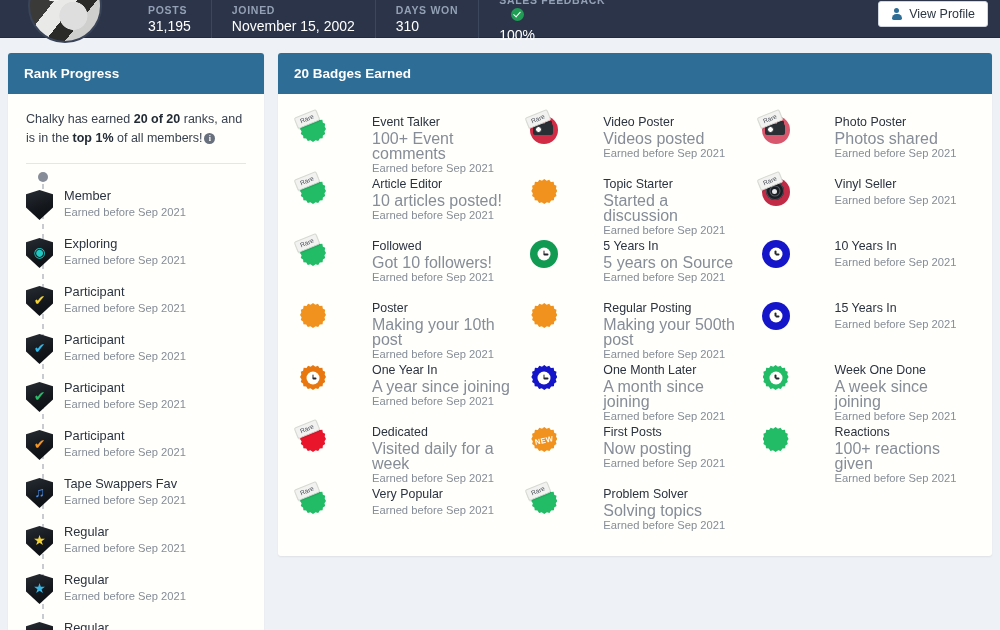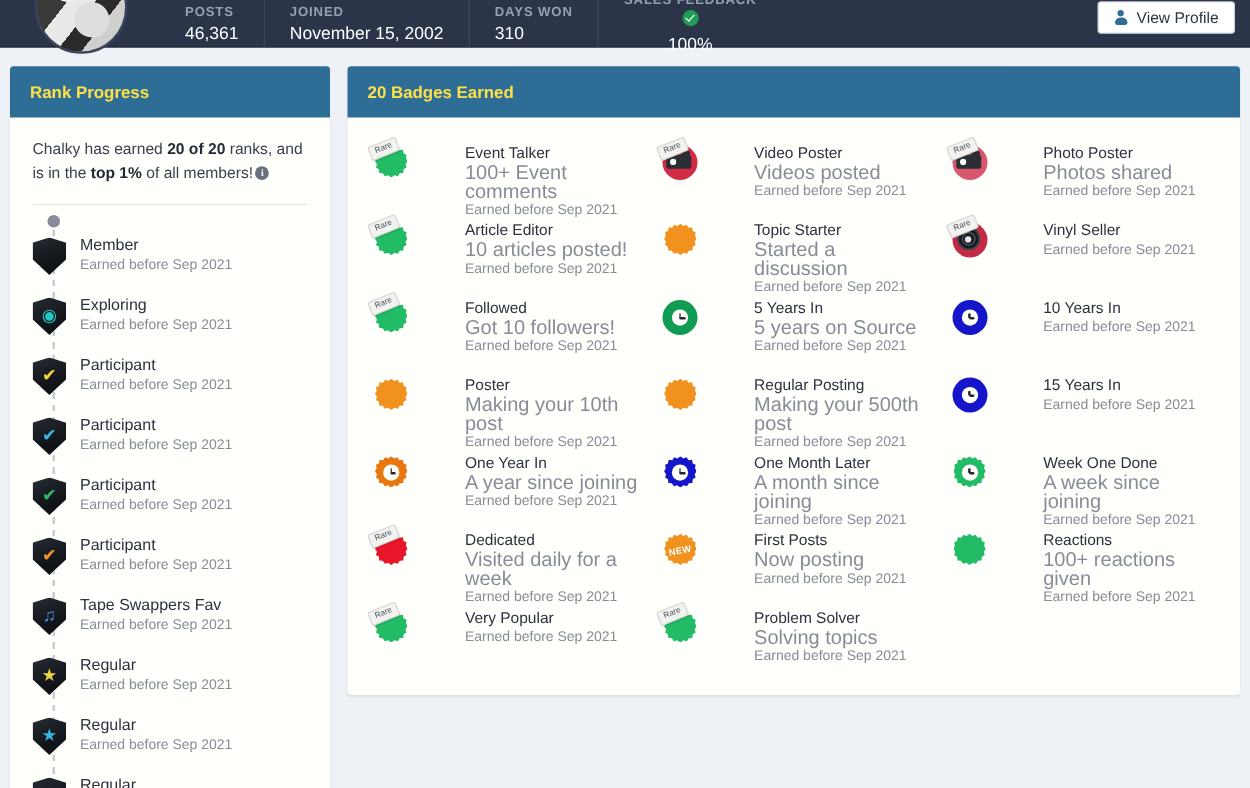--- a/index.html
+++ b/index.html
@@ -31,21 +31,21 @@
     position: relative; top: -16px;
     overflow: hidden;
   }
   .stats { display: flex; align-items: center; margin-left: 26px; height: 38px; }
   .stat {
     padding: 0 20px; height: 38px;
     display: flex; flex-direction: column; justify-content: center;
     border-right: 1px solid #3c465c;
     min-width: 70px;
   }
-  .stat:last-child { border-right: none; align-items: center; }
+  .stat:last-child { border-right: none; }
   .stat-label {
     font-size: 10.5px; letter-spacing: .7px; font-weight: bold;
     color: #93a0b5; text-transform: uppercase; line-height: 14px;
   }
   .stat-value { font-size: 14px; color: #ffffff; line-height: 18px; white-space: nowrap; }
   .stat-value .tickwrap { display: inline-flex; align-items: center; gap: 5px; flex-direction: column; }
   .green-check {
     width: 13px; height: 13px; border-radius: 50%;
     background: #1f9d55; display: inline-block; position: relative; flex: 0 0 auto;
   }
@@ -67,21 +67,21 @@
     border-radius: 50%; background: #2e6d96;
   }
   .person-icon::after {
     content: ""; position: absolute; left: 0.5px; top: 6px; width: 10px; height: 6px;
     border-radius: 5px 5px 2px 2px; background: #2e6d96;
   }
 
   
   .panel { background: #fffffb; border-radius: 3px; box-shadow: 0 1px 2px rgba(0,0,0,.07); }
   .panel-head {
-    background: #2e6d96; color: #fde047;
+    background: #2e6d96; color: #ffffff;
     font-size: 13.5px; font-weight: bold;
     padding: 13px 16px; border-radius: 3px 3px 0 0;
   }
 
   
   .left-panel {
     position: absolute; left: 8px; top: 53px; width: 256px;
     height: 620px;
   }
   .rank-body { padding: 16px 18px 0 18px; }
@@ -183,21 +183,21 @@
   .badge-earned { font-size: 11.2px; color: #868d98; line-height: 15px; }
 </style>
 </head>
 <body>
 
 <div class="topbar">
   <div class="avatar"></div>
   <div class="stats">
       <div class="stat">
         <div class="stat-label">POSTS</div>
-        <div class="stat-value">46,361</div>
+        <div class="stat-value">31,195</div>
       </div>
       <div class="stat">
         <div class="stat-label">JOINED</div>
         <div class="stat-value">November 15, 2002</div>
       </div>
       <div class="stat">
         <div class="stat-label">DAYS WON</div>
         <div class="stat-value">310</div>
       </div>
       <div class="stat">

